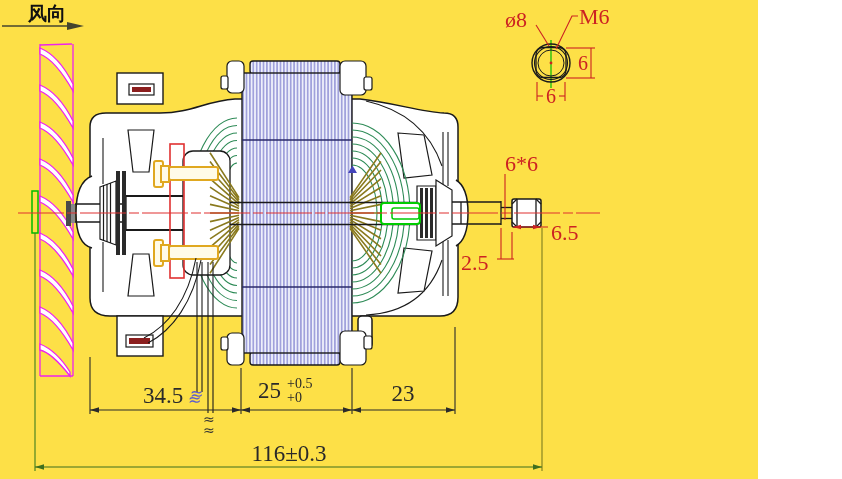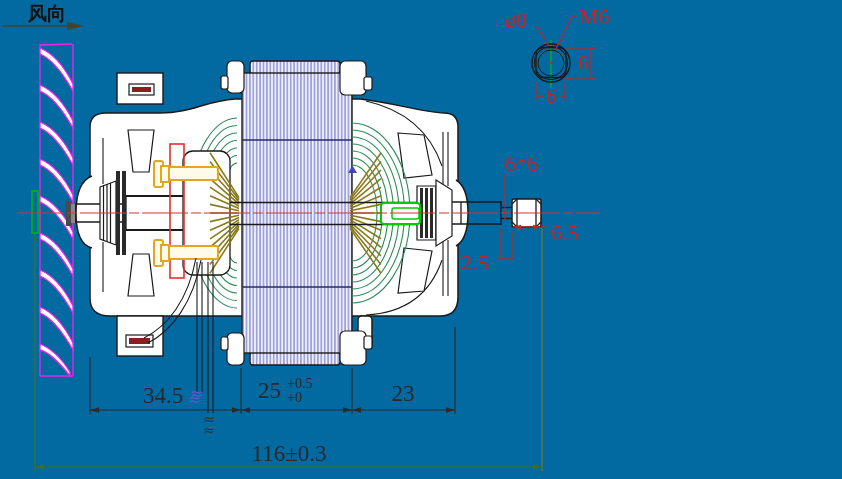--- a/index.html
+++ b/index.html
@@ -1,16 +1,16 @@
 <!DOCTYPE html>
 <html><head>
 <meta charset="utf-8">
 <style>
   html,body{margin:0;padding:0;background:#fff;}
-  .canvas{position:relative;width:842px;height:479px;background:#0369a1;overflow:hidden;}
+  .canvas{position:relative;width:758px;height:479px;background:#fde047;overflow:hidden;}
   svg{position:absolute;left:0;top:0;}
   text{user-select:none;}
   .dimb{font-family:"Liberation Serif",serif;fill:#2a2a2a;font-size:23px;}
   .dimbs{font-family:"Liberation Serif",serif;fill:#2a2a2a;font-size:14px;}
   .dimr{font-family:"Liberation Serif",serif;fill:#cc2222;font-size:22px;}
   .dimr-sm{font-family:"Liberation Serif",serif;fill:#cc2222;font-size:20px;}
   .flow{font-family:"DejaVu Sans",sans-serif;font-weight:bold;fill:#111;font-size:19px;}
   .approx-blue{font-family:"DejaVu Sans",sans-serif;fill:#5a5ad0;font-size:16px;}
   .approx-blk{font-family:"DejaVu Sans",sans-serif;fill:#333;font-size:14px;}
 </style>

